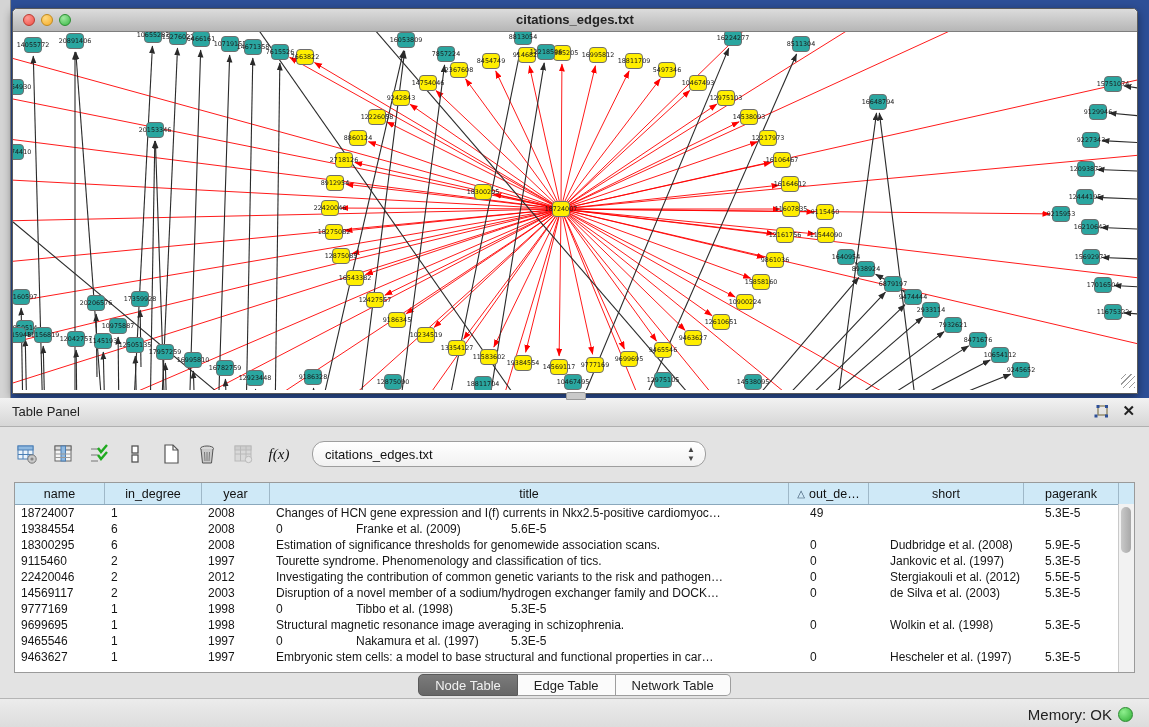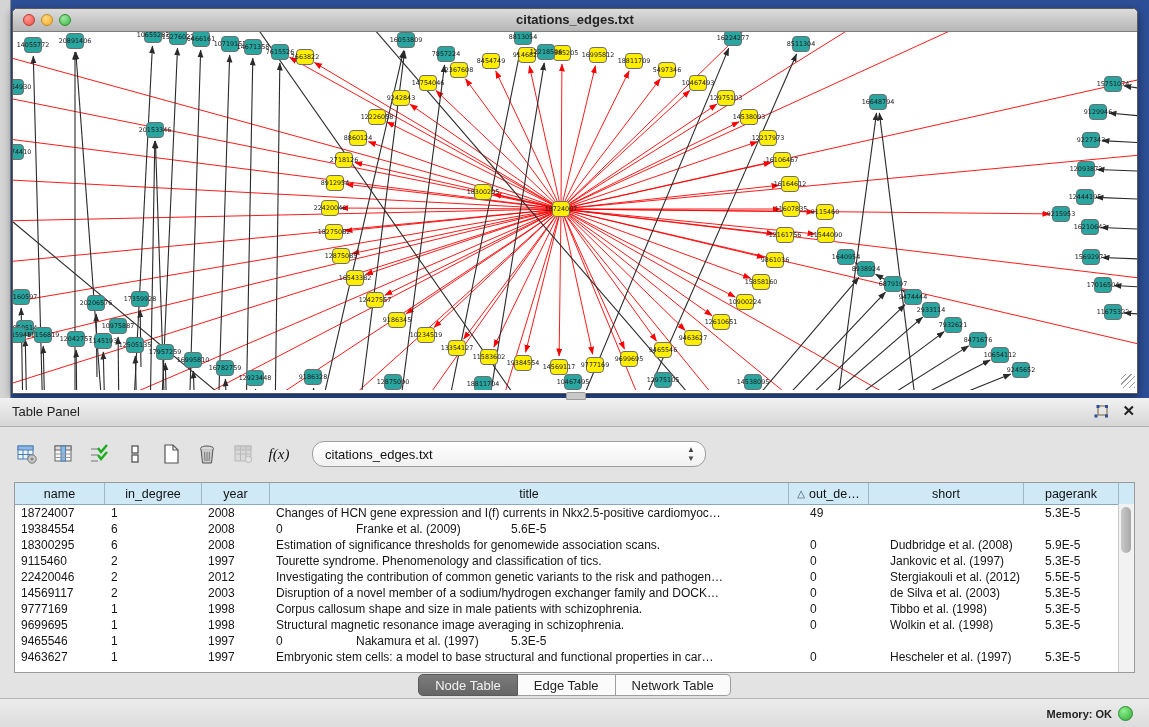--- a/index.html
+++ b/index.html
@@ -47,21 +47,21 @@
   #vthumb{position:absolute;left:2px;top:3px;width:10px;height:46px;background:linear-gradient(90deg,#c9c9c9,#a8a8a8);border-radius:5px;cursor:pointer;}
 
   #tabs{position:absolute;left:0;top:276px;width:1149px;height:24px;display:flex;justify-content:center;}
   .tab{font-size:13px;padding:0 16px;height:22px;line-height:22px;border:1px solid #9e9e9e;border-left-width:0;background:#fbfbfb;color:#222;cursor:pointer;}
   .tab:first-child{border-left-width:1px;border-radius:5px 0 0 5px;}
   .tab:last-child{border-radius:0 5px 5px 0;}
   .tab.active{background:linear-gradient(#7b7b7b,#666);color:#f2f2f2;border-color:#5a5a5a;}
 
   #statusbar{position:absolute;left:0;top:300px;width:1149px;height:29px;background:linear-gradient(#ececec,#dcdcdc);border-top:1px solid #b5b5b5;}
   #memory{position:absolute;right:16px;top:7px;display:flex;align-items:center;gap:6px;}
-  #memory-label{font-size:11px;color:#222;font-weight:bold;}
+  #memory-label{font-size:15px;color:#222;}
   #memory-dot{width:13px;height:13px;border-radius:50%;background:radial-gradient(circle at 35% 30%,#8ef08e,#2fae35);border:1px solid #2b8a30;cursor:pointer;}
 
   svg text{font-family:"DejaVu Sans",sans-serif;}
 </style>
 </head>
 <body>
 
 <div id="stage">
 
   <div id="desktop">
@@ -592,21 +592,20 @@
             <div class="td" style="width: 68px;">2003</div>
             <div class="td" style="flex: 1 1 0%;">Disruption of a novel member of a sodium/hydrogen exchanger family and DOCK…</div>
             <div class="td" style="width: 80px;">0</div>
             <div class="td" style="width: 155px;">de Silva et al. (2003)</div>
             <div class="td" style="width: 95px;">5.3E-5</div>
           </div>
           <div class="tr">
             <div class="td" style="width: 90px;">9777169</div>
             <div class="td" style="width: 97px;">1</div>
             <div class="td" style="width: 68px;">1998</div>
-            <div class="td" style="flex: 1 1 0%;">Corpus callosum shape and size in male patients with schizophrenia.</div>
             <div class="td" style="width: 80px;">0</div>
             <div class="td" style="width: 155px;">Tibbo et al. (1998)</div>
             <div class="td" style="width: 95px;">5.3E-5</div>
           </div>
           <div class="tr">
             <div class="td" style="width: 90px;">9699695</div>
             <div class="td" style="width: 97px;">1</div>
             <div class="td" style="width: 68px;">1998</div>
             <div class="td" style="flex: 1 1 0%;">Structural magnetic resonance image averaging in schizophrenia.</div>
             <div class="td" style="width: 80px;">0</div>

